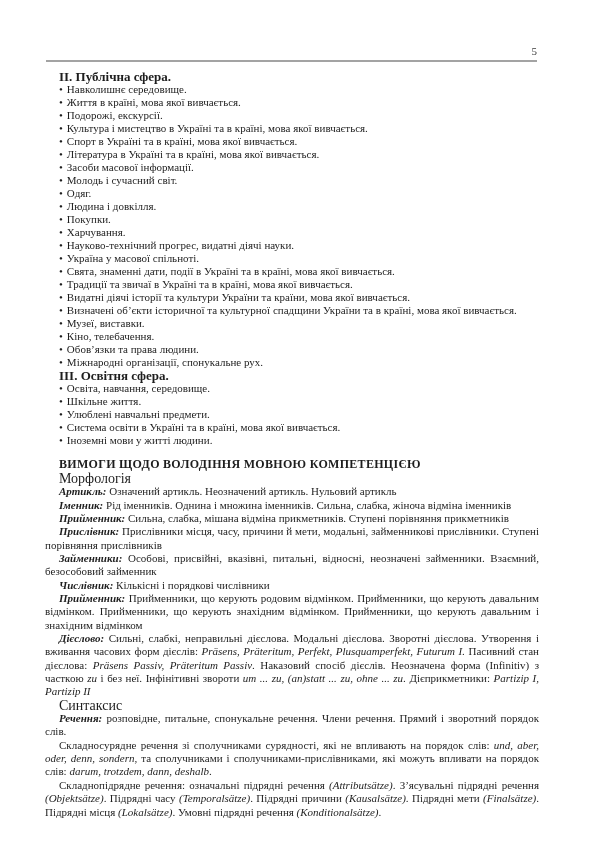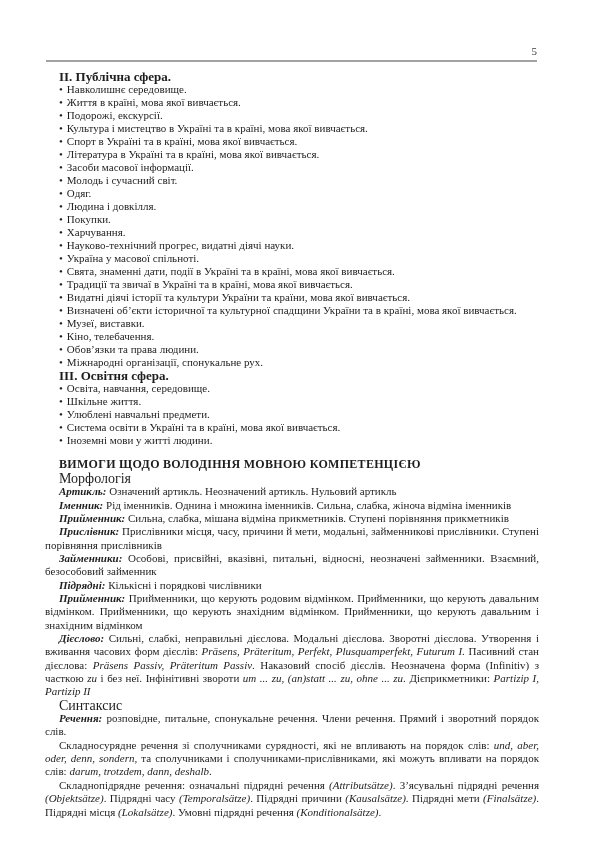--- a/index.html
+++ b/index.html
@@ -111,21 +111,21 @@
       <p class="bullet-item"><span class="bullet-dot">•</span><span>Улюблені навчальні предмети.</span></p>
       <p class="bullet-item"><span class="bullet-dot">•</span><span>Система освіти в Україні та в країні, мова якої вивчається.</span></p>
       <p class="bullet-item"><span class="bullet-dot">•</span><span>Іноземні мови у житті людини.</span></p>
       <p class="main-title">ВИМОГИ ЩОДО ВОЛОДІННЯ МОВНОЮ КОМПЕТЕНЦІЄЮ</p>
       <p class="sub-heading">Морфологія</p>
       <p class="body-para"><span class="seg-b">Артикль:</span><span class="seg-n"> Означений артикль. Неозначений артикль. Нульовий артикль</span></p>
       <p class="body-para"><span class="seg-b">Іменник:</span><span class="seg-n"> Рід іменників. Однина і множина іменників. Сильна, слабка, жіноча відміна іменників</span></p>
       <p class="body-para"><span class="seg-b">Прийменник:</span><span class="seg-n"> Сильна, слабка, мішана відміна прикметників. Ступені порівняння прикметників</span></p>
       <p class="body-para"><span class="seg-b">Прислівник:</span><span class="seg-n"> Прислівники місця, часу, причини й мети, модальні, займенникові прислівники. Ступені порівняння прислівників</span></p>
       <p class="body-para"><span class="seg-b">Займенники:</span><span class="seg-n"> Особові, присвійні, вказівні, питальні, відносні, неозначені займенники. Взаємний, безособовий займенник</span></p>
-      <p class="body-para"><span class="seg-b">Підрядні:</span><span class="seg-n"> Кількісні і порядкові числівники</span></p>
+      <p class="body-para"><span class="seg-b">Числівник:</span><span class="seg-n"> Кількісні і порядкові числівники</span></p>
       <p class="body-para"><span class="seg-b">Прийменник:</span><span class="seg-n"> Прийменники, що керують родовим відмінком. Прийменники, що керують давальним відмінком. Прийменники, що керують знахідним відмінком. Прийменники, що керують давальним і знахідним відмінком</span></p>
       <p class="body-para"><span class="seg-b">Дієслово:</span><span class="seg-n"> Сильні, слабкі, неправильні дієслова. Модальні дієслова. Зворотні дієслова. Утворення і вживання часових форм дієслів: </span><span class="seg-i">Präsens, Präteritum, Perfekt, Plusquamperfekt, Futurum I.</span><span class="seg-n"> Пасивний стан дієслова: </span><span class="seg-i">Präsens Passiv, Präteritum Passiv</span><span class="seg-n">. Наказовий спосіб дієслів. Неозначена форма (Infinitiv) з часткою </span><span class="seg-i">zu</span><span class="seg-n"> і без неї. Інфінітивні звороти </span><span class="seg-i">um ... zu, (an)statt ... zu, ohne ... zu</span><span class="seg-n">. Дієприкметники: </span><span class="seg-i">Partizip I, Partizip II</span></p>
       <p class="sub-heading">Синтаксис</p>
       <p class="body-para"><span class="seg-b">Речення:</span><span class="seg-n"> розповідне, питальне, спонукальне речення. Члени речення. Прямий і зворотний порядок слів.</span></p>
       <p class="body-para"><span class="seg-n">Складносурядне речення зі сполучниками сурядності, які не впливають на порядок слів: </span><span class="seg-i">und, aber, oder, denn, sondern</span><span class="seg-n">, та сполучниками і сполучниками-прислівниками, які можуть впливати на порядок слів: </span><span class="seg-i">darum, trotzdem, dann, deshalb</span><span class="seg-n">.</span></p>
       <p class="body-para"><span class="seg-n">Складнопідрядне речення: означальні підрядні речення </span><span class="seg-i">(Attributsätze)</span><span class="seg-n">. З’ясувальні підрядні речення </span><span class="seg-i">(Objektsätze)</span><span class="seg-n">. Підрядні часу </span><span class="seg-i">(Temporalsätze)</span><span class="seg-n">. Підрядні причини </span><span class="seg-i">(Kausalsätze)</span><span class="seg-n">. Підрядні мети </span><span class="seg-i">(Finalsätze)</span><span class="seg-n">. Підрядні місця </span><span class="seg-i">(Lokalsätze)</span><span class="seg-n">. Умовні підрядні речення </span><span class="seg-i">(Konditionalsätze)</span><span class="seg-n">.</span></p>
     </div>
 </div>
 
 </body></html>

